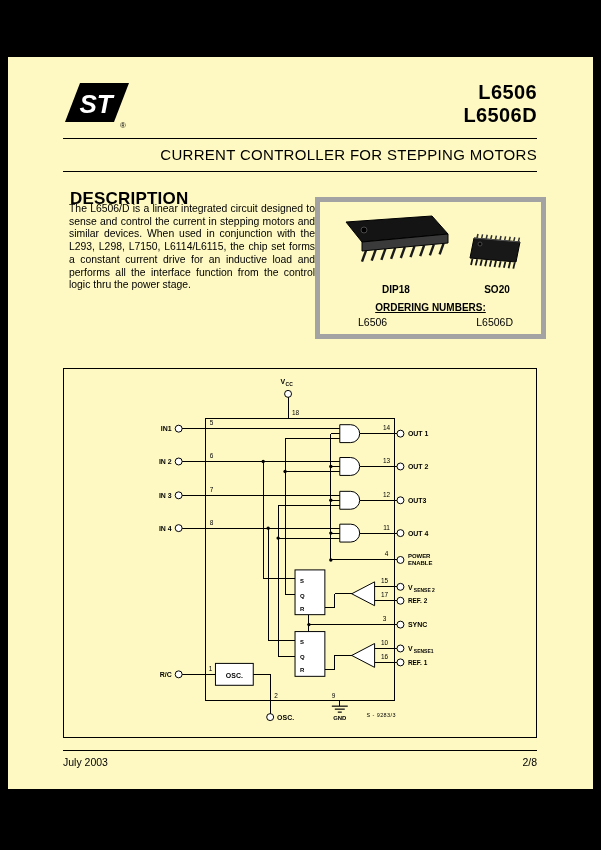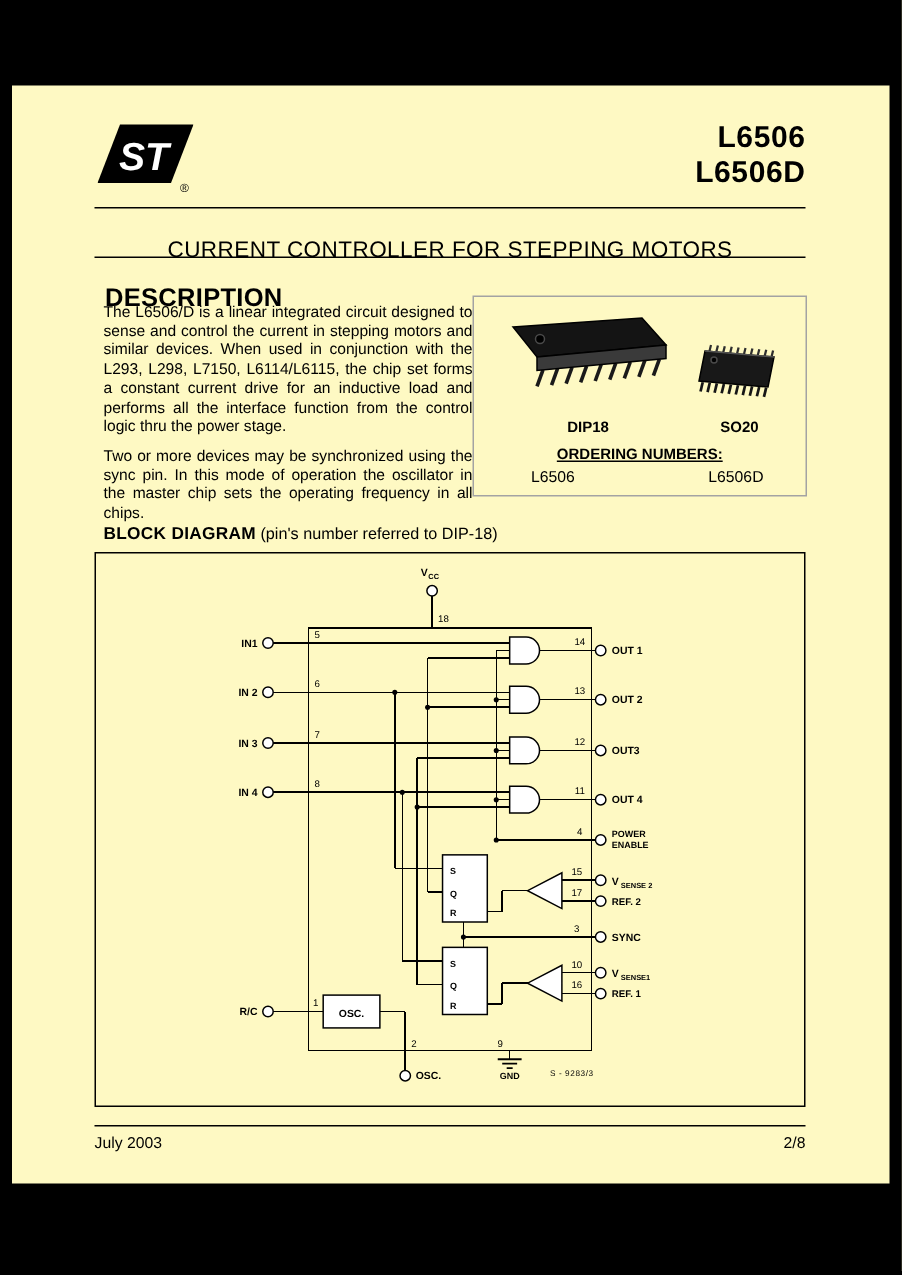--- a/index.html
+++ b/index.html
@@ -8,30 +8,30 @@
   .page{position:absolute;left:8px;top:57px;width:585px;height:732px;background:#fef9c3;}
 
   
   .logo{position:absolute;left:57px;top:24px;width:64px;height:46px;}
   .reg{position:absolute;left:112px;top:64px;font-size:8px;}
   .partnums{position:absolute;right:56px;top:24px;text-align:right;font-weight:bold;
             font-size:20px;line-height:23px;letter-spacing:.4px;}
   .rule{position:absolute;left:55px;right:56px;border-top:1.4px solid #000;}
   .rule1{top:81px;}
   .rule2{top:114px;}
-  .doc-title{position:absolute;left:55px;right:56px;top:89px;text-align:center;
-             font-size:15px;letter-spacing:.3px;margin-top:12px;}
+  .doc-title{position:absolute;left:55px;right:56px;top:89px;text-align:right;
+             font-size:15px;letter-spacing:.3px;}
 
   
   .desc-heading{position:absolute;left:62px;top:132px;font-size:17px;font-weight:bold;letter-spacing:.2px;}
   .desc{position:absolute;left:61px;top:146px;width:246px;font-size:10.4px;line-height:12.7px;text-align:justify;}
   .desc p{margin:0 0 7px 0;}
 
   
-  .pkgbox{position:absolute;left:307px;top:140px;width:221px;height:132px;border:1px solid #a3a3a3;}
+  .pkgbox{position:absolute;left:307px;top:140px;width:221px;height:132px;border:5px solid #a3a3a3;}
   .dip-svg{position:absolute;left:16px;top:12px;width:120px;height:66px;}
   .so-svg{position:absolute;left:142px;top:26px;width:70px;height:48px;}
   .pkg-label{position:absolute;top:82px;text-align:center;font-size:10px;font-weight:bold;}
   .pkg-label.dip{left:16px;width:120px;}
   .pkg-label.so{left:142px;width:70px;}
   .ordering-heading{position:absolute;left:0;right:0;top:100px;text-align:center;font-size:10px;font-weight:bold;text-decoration:underline;}
   .ordering-row{position:absolute;left:0;right:0;top:114px;display:flex;justify-content:space-between;
                 padding:0 28px 0 38px;font-size:10.5px;}
 
   
@@ -68,21 +68,20 @@
       <div>L6506D</div>
     </div>
 
     <div class="rule rule1"></div>
     <div class="doc-title">CURRENT CONTROLLER FOR STEPPING MOTORS</div>
     <div class="rule rule2"></div>
 
     <div class="desc-heading">DESCRIPTION</div>
     <div class="desc">
       <p>The L6506/D is a linear integrated circuit designed to sense and control the current in stepping motors and similar devices. When used in conjunction with the L293, L298, L7150, L6114/L6115, the chip set forms a constant current drive for an inductive load and performs all the interface function from the control logic thru the power stage.</p>
-      <p>Two or more devices may be synchronized using the sync pin. In this mode of operation the oscillator in the master chip sets the operating frequency in all chips.</p>
     </div>
 
     <div class="pkgbox">
       <svg class="dip-svg" viewBox="0 0 120 66">
         <g stroke="#1a1a1a" stroke-width="2.4">
           <line x1="30" y1="36.6" x2="26" y2="47.6"></line>
           <line x1="39.7" y1="35.7" x2="35.7" y2="46.7"></line>
           <line x1="49.4" y1="34.8" x2="45.4" y2="45.8"></line>
           <line x1="59.1" y1="33.9" x2="55.1" y2="44.9"></line>
           <line x1="68.8" y1="33.0" x2="64.8" y2="44.0"></line>
@@ -126,24 +125,20 @@
       </svg>
       <div class="pkg-label dip">DIP18</div>
       <div class="pkg-label so">SO20</div>
       <div class="ordering-heading">ORDERING NUMBERS:</div>
       <div class="ordering-row">
         <span>L6506</span>
         <span>L6506D</span>
       </div>
     </div>
 
-    <div class="bd-heading">
-      <span class="b">BLOCK DIAGRAM</span>
-      <span>(pin's number referred to DIP-18)</span>
-    </div>
 
     <div class="diagram">
       <svg viewBox="0 0 474 370">
 
         <g stroke="#000" stroke-width="1" fill="none" shape-rendering="crispEdges">
           <rect x="142" y="50" width="190" height="283"></rect>
           <line x1="225" y1="28.5" x2="225" y2="50"></line>
           <line x1="118.5" y1="60" x2="277" y2="60"></line>
           <line x1="118.5" y1="93" x2="277" y2="93"></line>
           <line x1="118.5" y1="127" x2="277" y2="127"></line>

